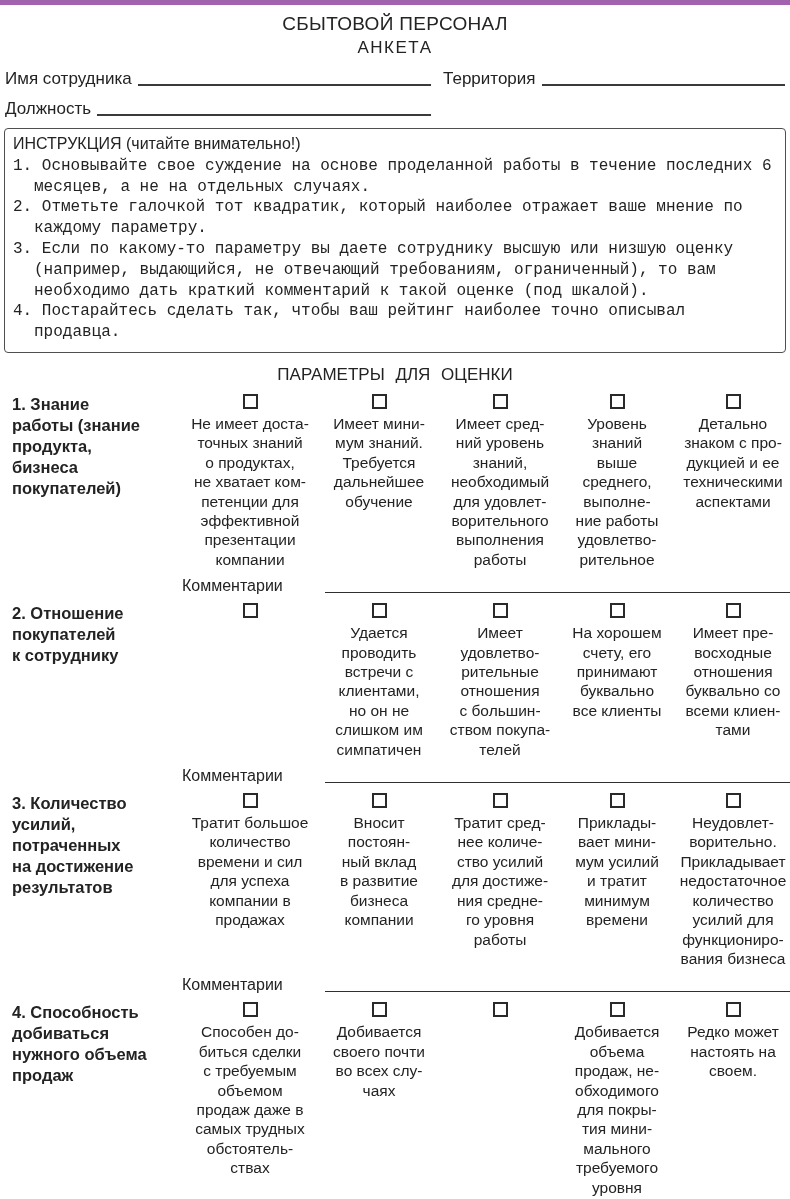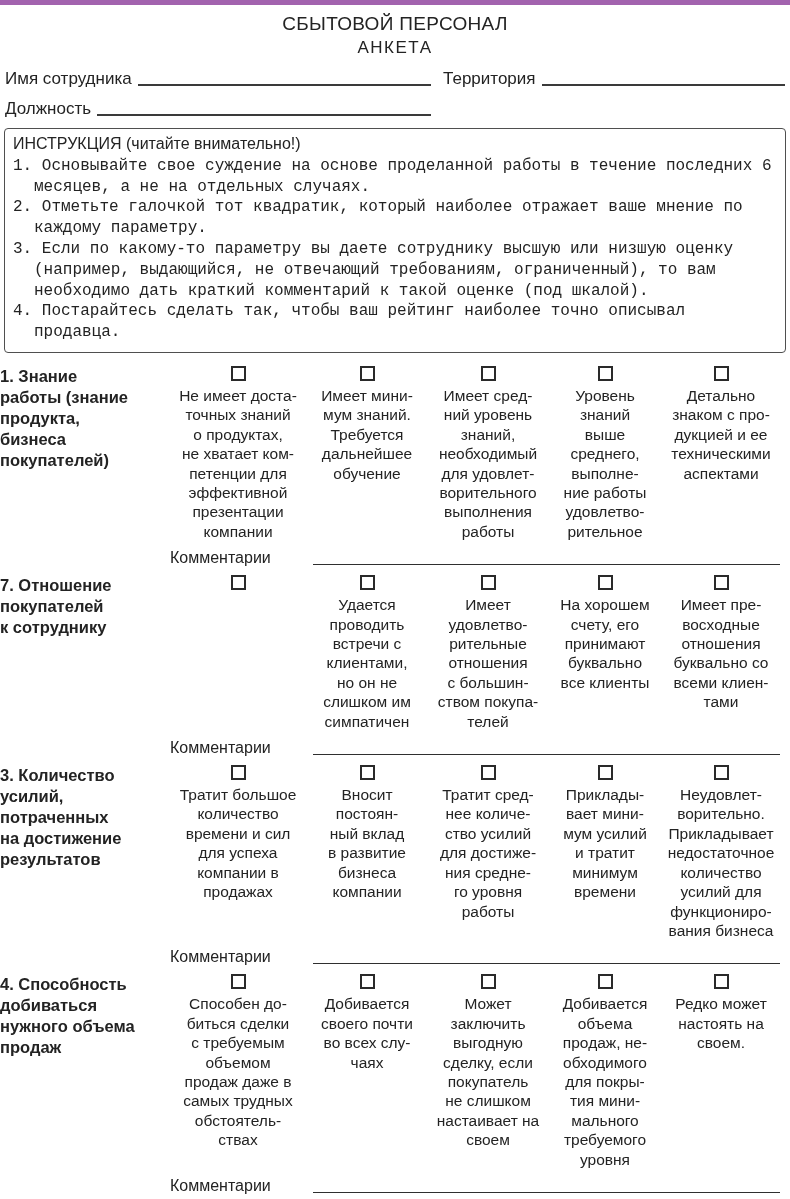--- a/index.html
+++ b/index.html
@@ -40,21 +40,21 @@
 
   .params-heading {
     text-align: center; font-size: 17px; font-weight: 500;
     word-spacing: 6px; margin: 4px 0 8px 0;
   }
 
   .param-grid {
     display: grid;
     grid-template-columns: 164px 136px 110px 120px 102px 118px;
     column-gap: 6px;
-    padding: 0 0; margin-bottom: 4px;
+    padding: 0 12px; margin-bottom: 4px;
   }
   .param-label {
     font-weight: 700; font-size: 16.5px; line-height: 21px;
     white-space: pre-line; padding-top: 1px;
   }
   .option { padding-top: 1px; }
   .checkbox {
     display: block; width: 11px; height: 11px;
     border: 2px solid #2a2a2a; margin: 0 auto 5px auto;
     background: #fff;
@@ -98,20 +98,21 @@
   </div>
 
   <div class="instructions">
     <div class="instructions-heading">ИНСТРУКЦИЯ (читайте внимательно!)</div>
     <div class="instruction-item">1. Основывайте свое суждение на основе проделанной работы в течение последних 6 месяцев, а не на отдельных случаях.</div>
     <div class="instruction-item">2. Отметьте галочкой тот квадратик, который наиболее отражает ваше мнение по каждому параметру.</div>
     <div class="instruction-item">3. Если по какому-то параметру вы даете сотруднику высшую или низшую оценку (например, выдающийся, не отвечающий требованиям, ограниченный), то вам необходимо дать краткий комментарий к такой оценке (под шкалой).</div>
     <div class="instruction-item">4. Постарайтесь сделать так, чтобы ваш рейтинг наиболее точно описывал продавца.</div>
   </div>
 
+  <div class="params-heading">ПАРАМЕТРЫ ДЛЯ ОЦЕНКИ</div>
 
   <div class="param-grid">
     <div class="param-label">1. Знание
 работы (знание
 продукта,
 бизнеса
 покупателей)</div>
     <div class="option">
       <span class="checkbox"></span>
       <div class="option-text">Не имеет доста-
@@ -161,21 +162,21 @@
 техническими
 аспектами</div>
     </div>
     <div class="comments-row">
       <span class="comments-label">Комментарии</span>
       <span class="comments-line"></span>
     </div>
   </div>
 
   <div class="param-grid">
-    <div class="param-label">7. Отношение
+    <div class="param-label">2. Отношение
 покупателей
 к сотруднику</div>
     <div class="option">
       <span class="checkbox"></span>
     </div>
     <div class="option">
       <span class="checkbox"></span>
       <div class="option-text">Удается
 проводить
 встречи с
@@ -295,28 +296,20 @@
     </div>
     <div class="option">
       <span class="checkbox"></span>
       <div class="option-text">Добивается
 своего почти
 во всех слу-
 чаях</div>
     </div>
     <div class="option">
       <span class="checkbox"></span>
-      <div class="option-text">Может
-заключить
-выгодную
-сделку, если
-покупатель
-не слишком
-настаивает на
-своем</div>
     </div>
     <div class="option">
       <span class="checkbox"></span>
       <div class="option-text">Добивается
 объема
 продаж, не-
 обходимого
 для покры-
 тия мини-
 мального

